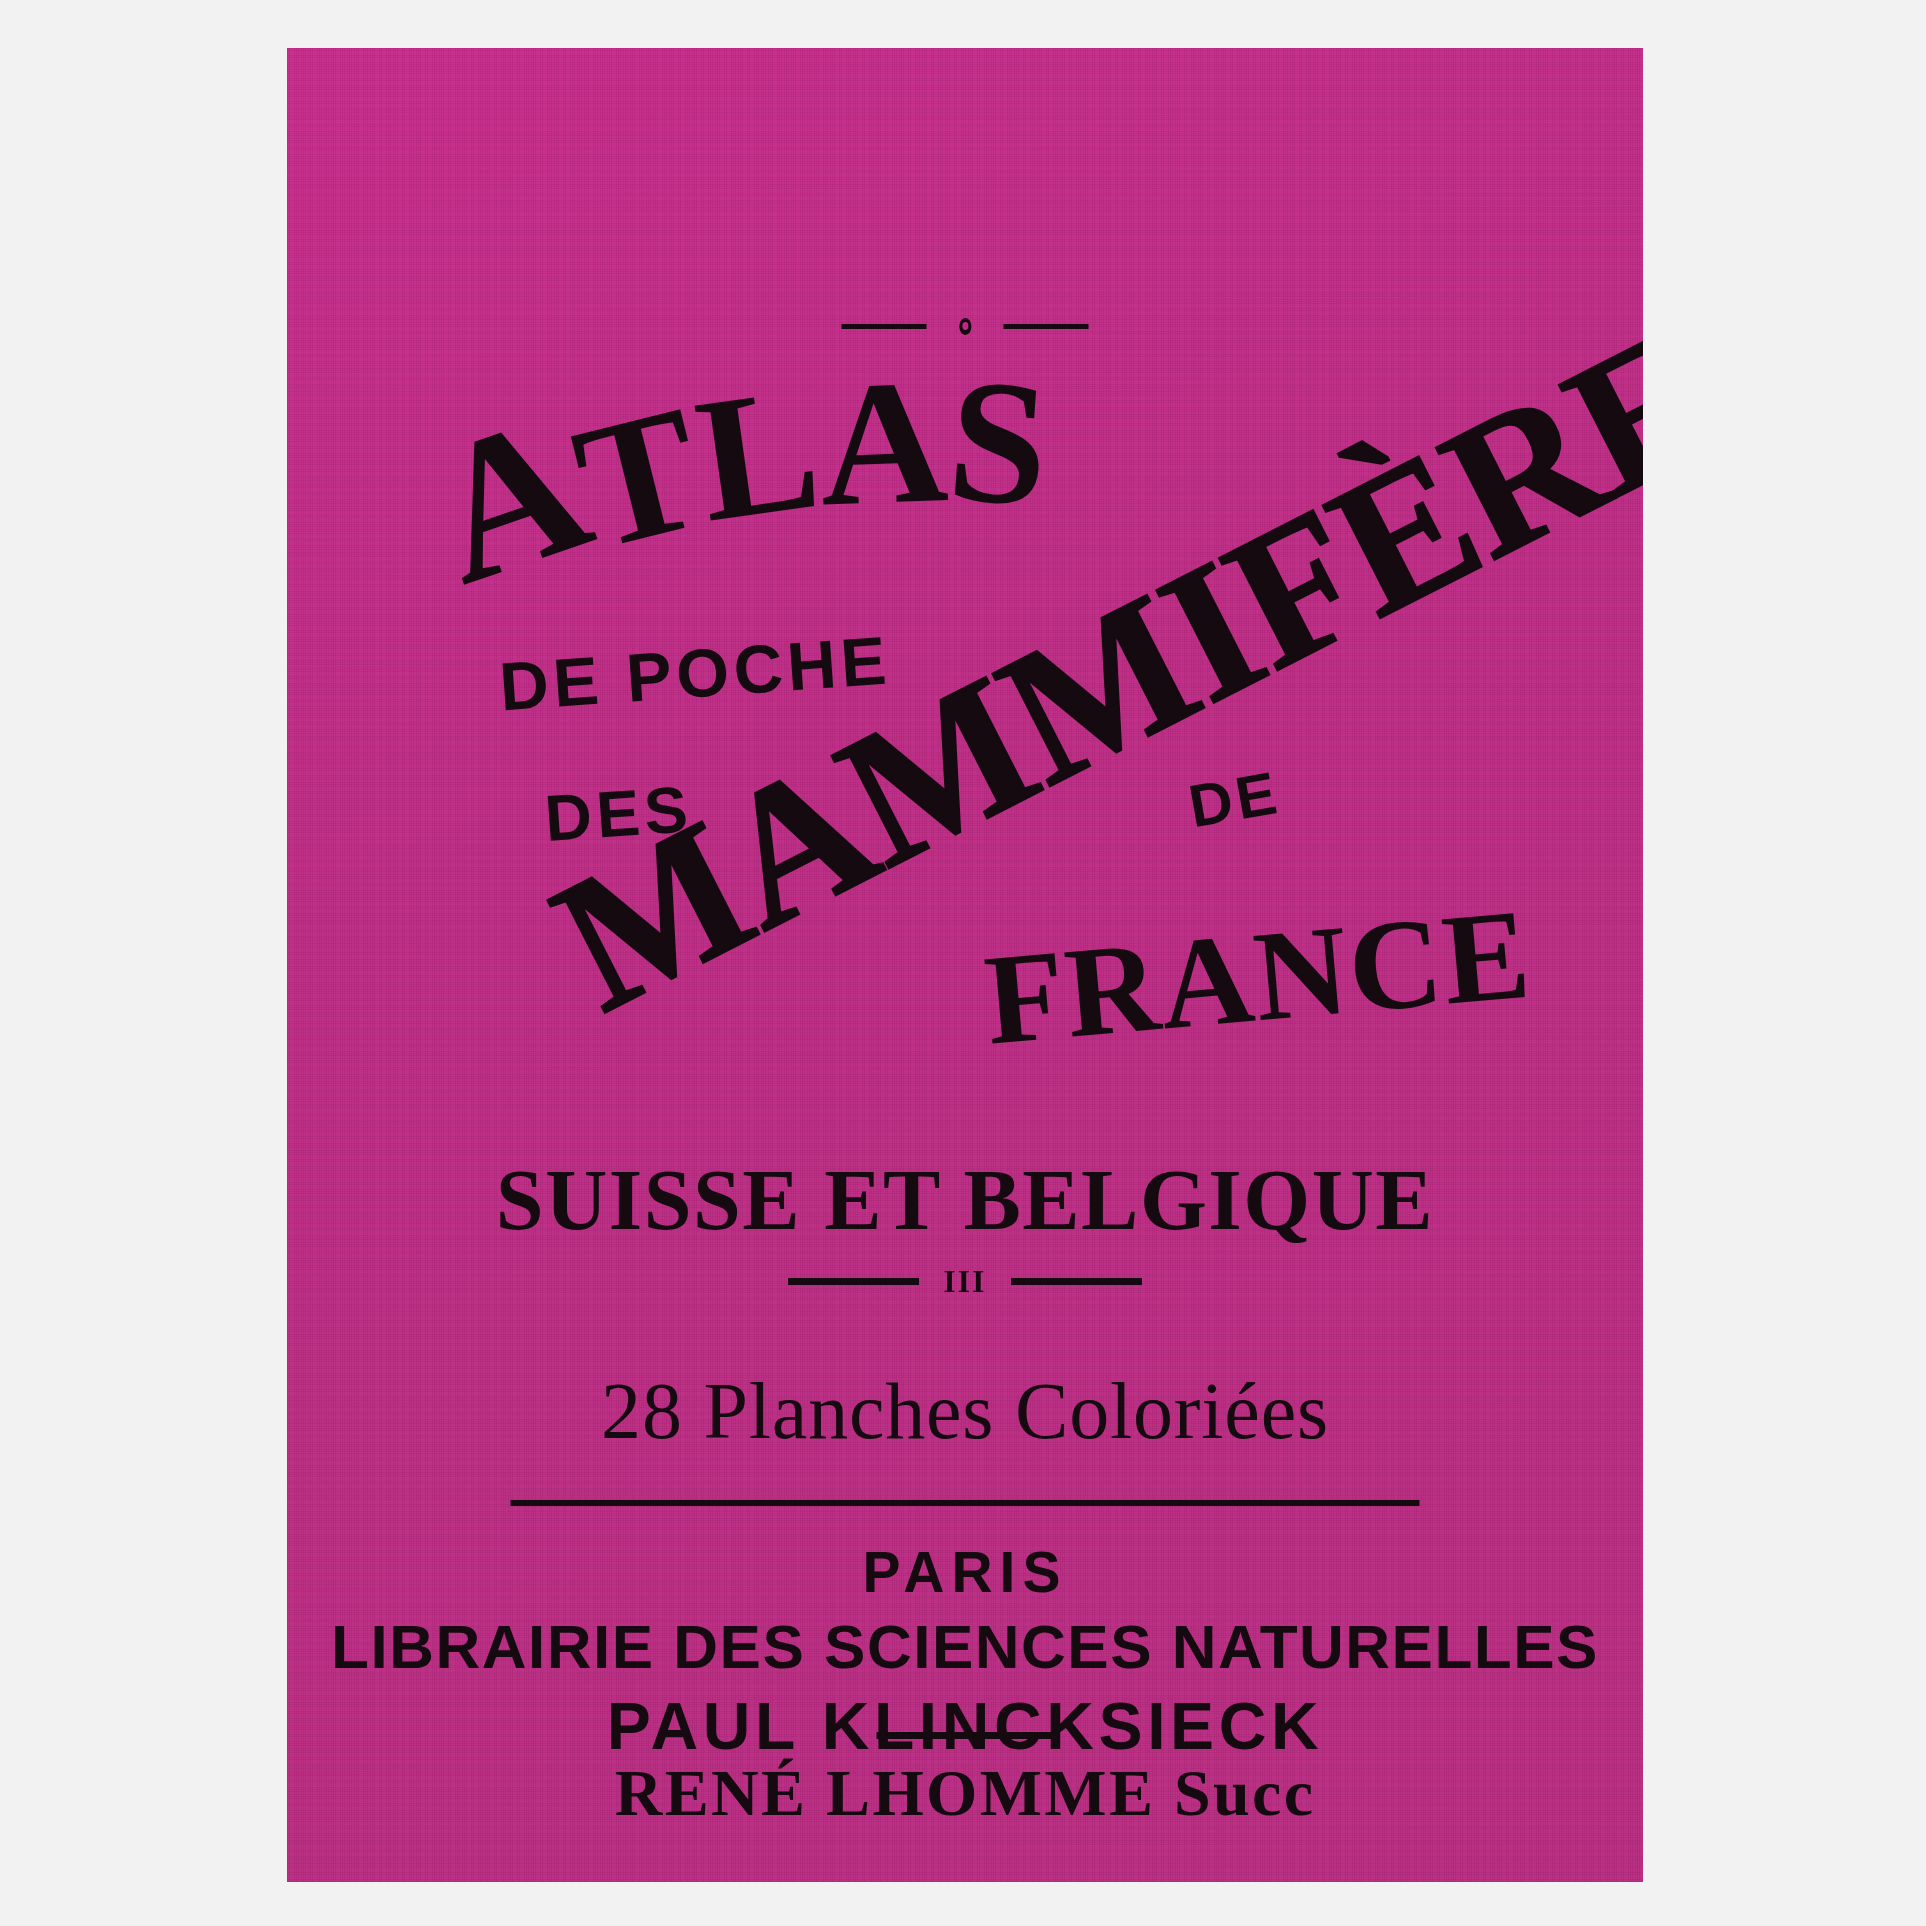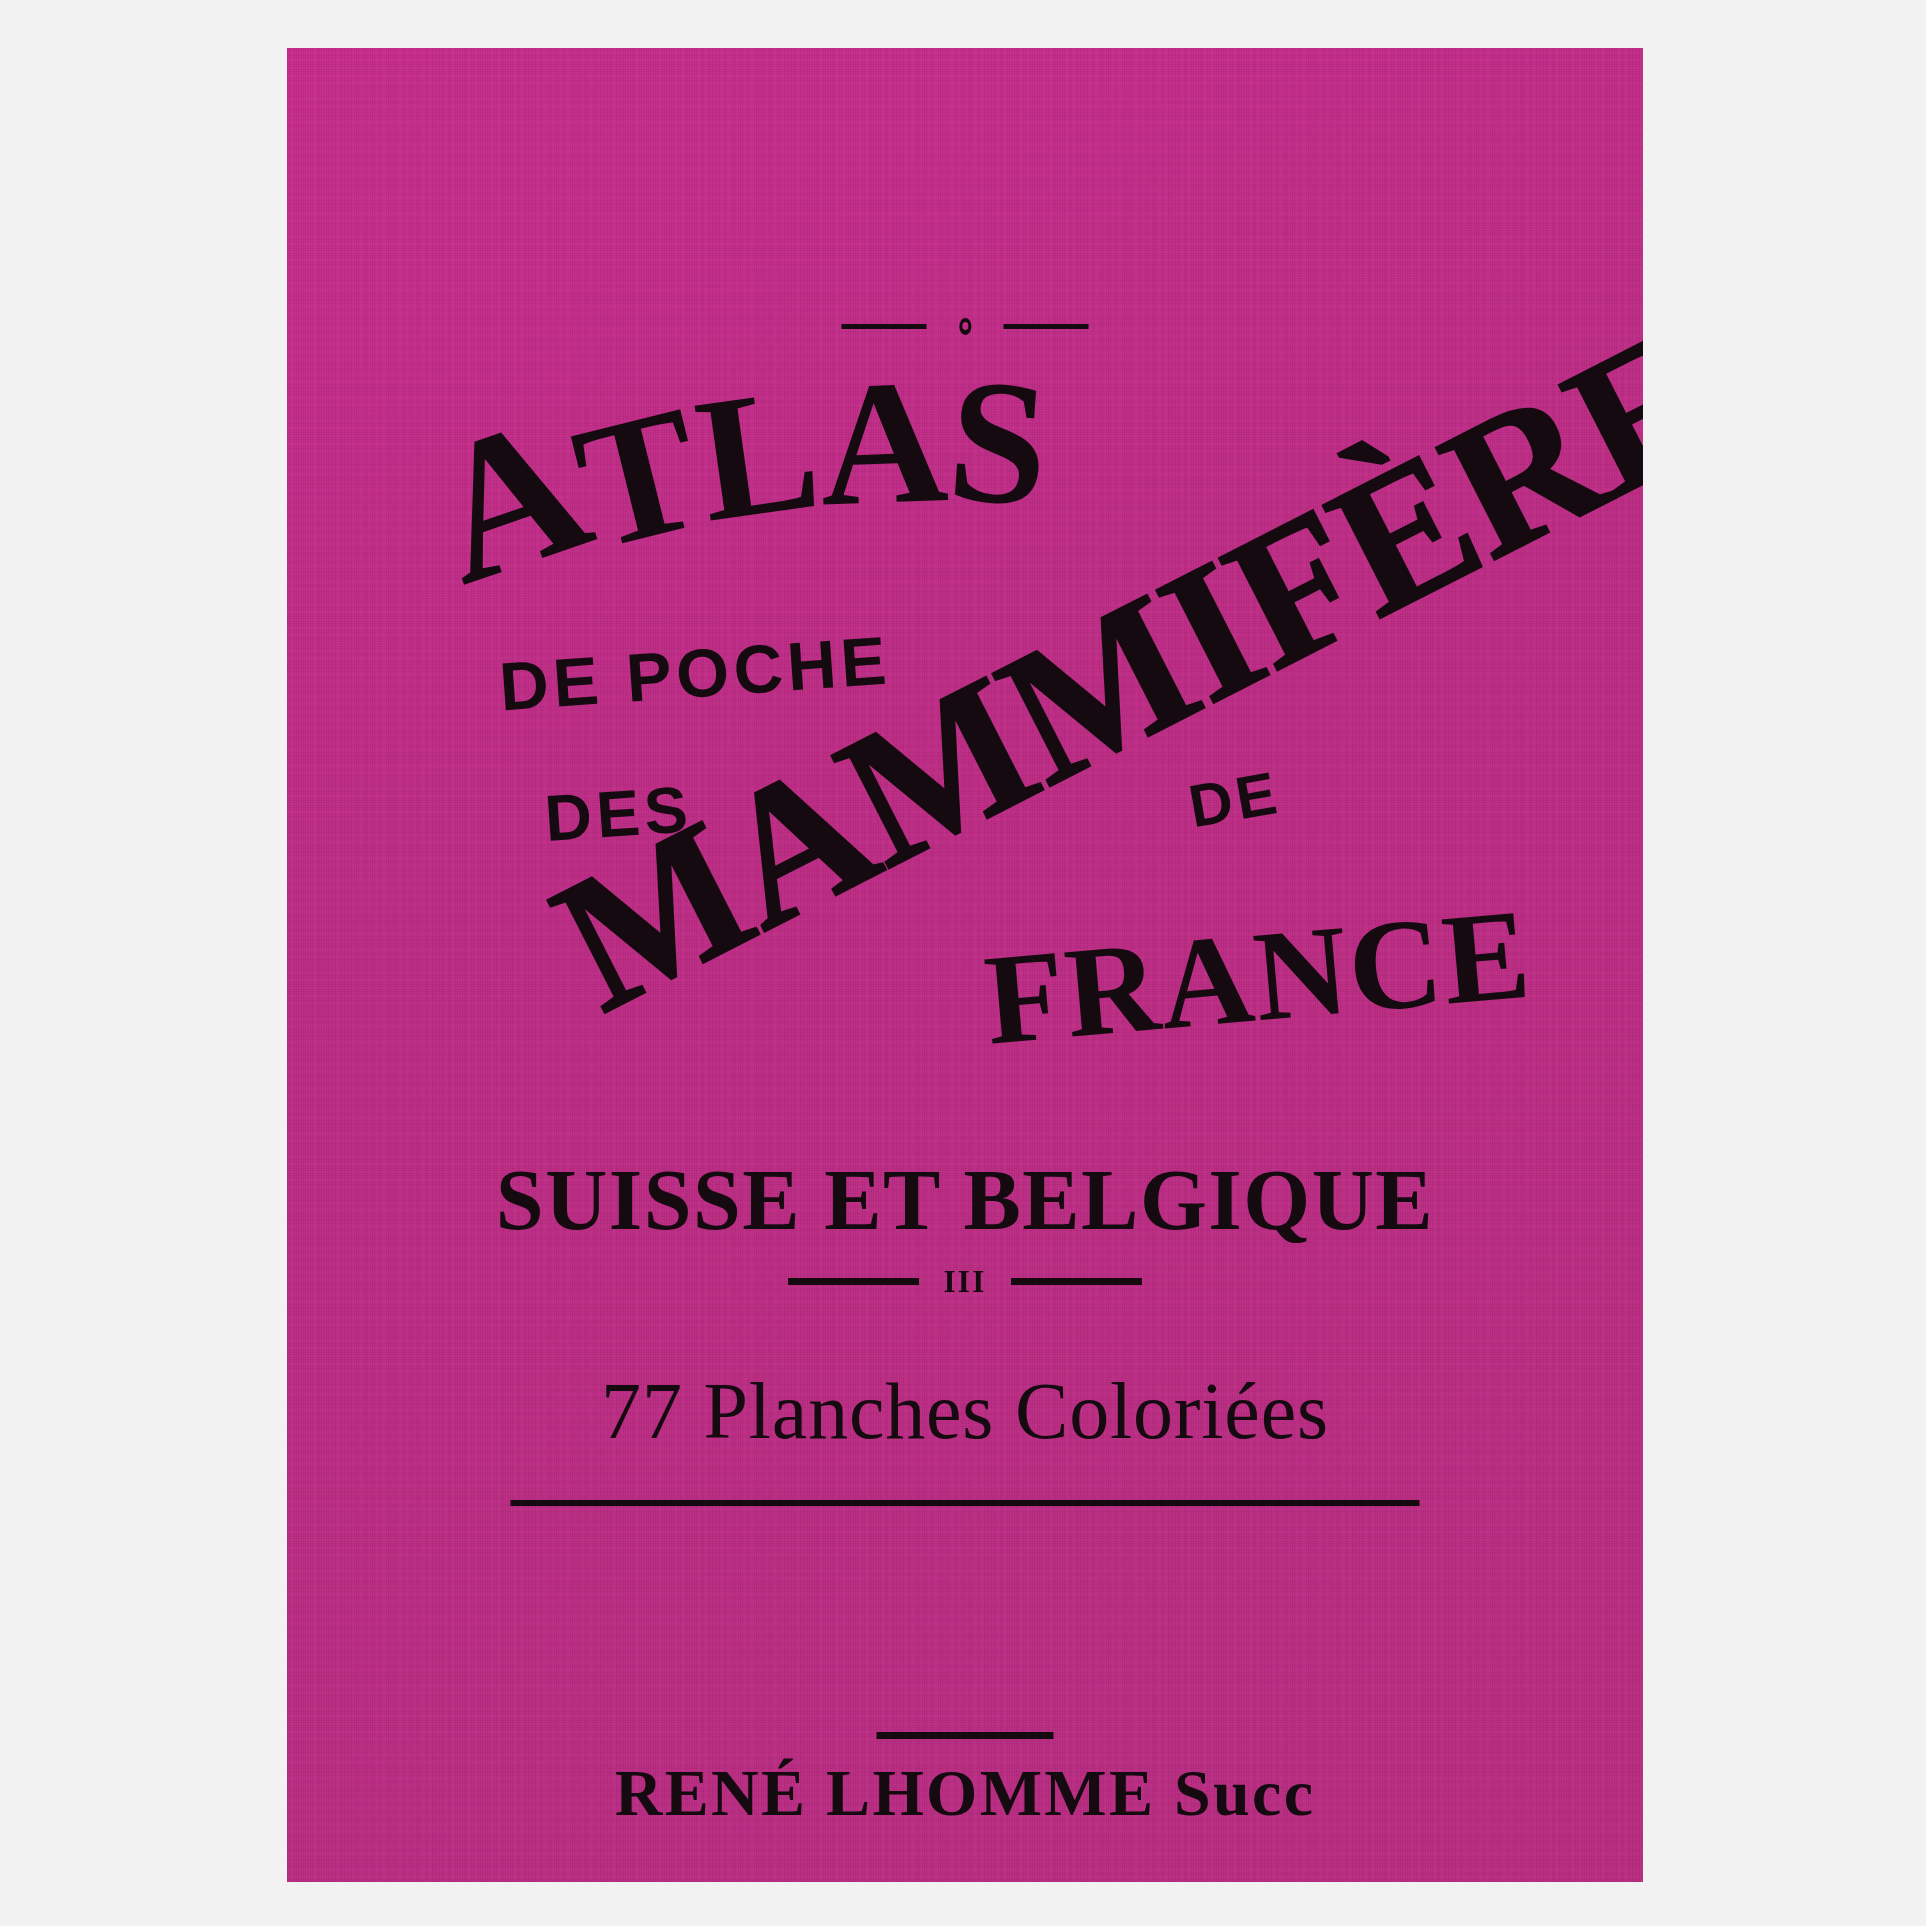--- a/index.html
+++ b/index.html
@@ -314,24 +314,29 @@
     <div class="ink france">FRANCE</div>
 
     <div class="ink suisse">SUISSE ET BELGIQUE</div>
 
     <div class="orn2">
       <div class="bar l"></div>
       <div class="mid">III</div>
       <div class="bar r"></div>
     </div>
 
-    <div class="ink planches">77 Planches Coloriées</div>
+    <div class="ink planches">28 Planches Coloriées</div>
 
     <div class="rule-long"></div>
 
+    <div class="ink imprint">
+      <div class="paris">PARIS</div>
+      <div class="librairie">LIBRAIRIE DES SCIENCES NATURELLES</div>
+      <div class="klincksieck">PAUL KLINCKSIECK</div>
+    </div>
 
     <div class="rule-short"></div>
 
     <div class="ink succ">RENÉ LHOMME Succ</div>
 
   </div>
 </div>
 
 
 </body></html>

